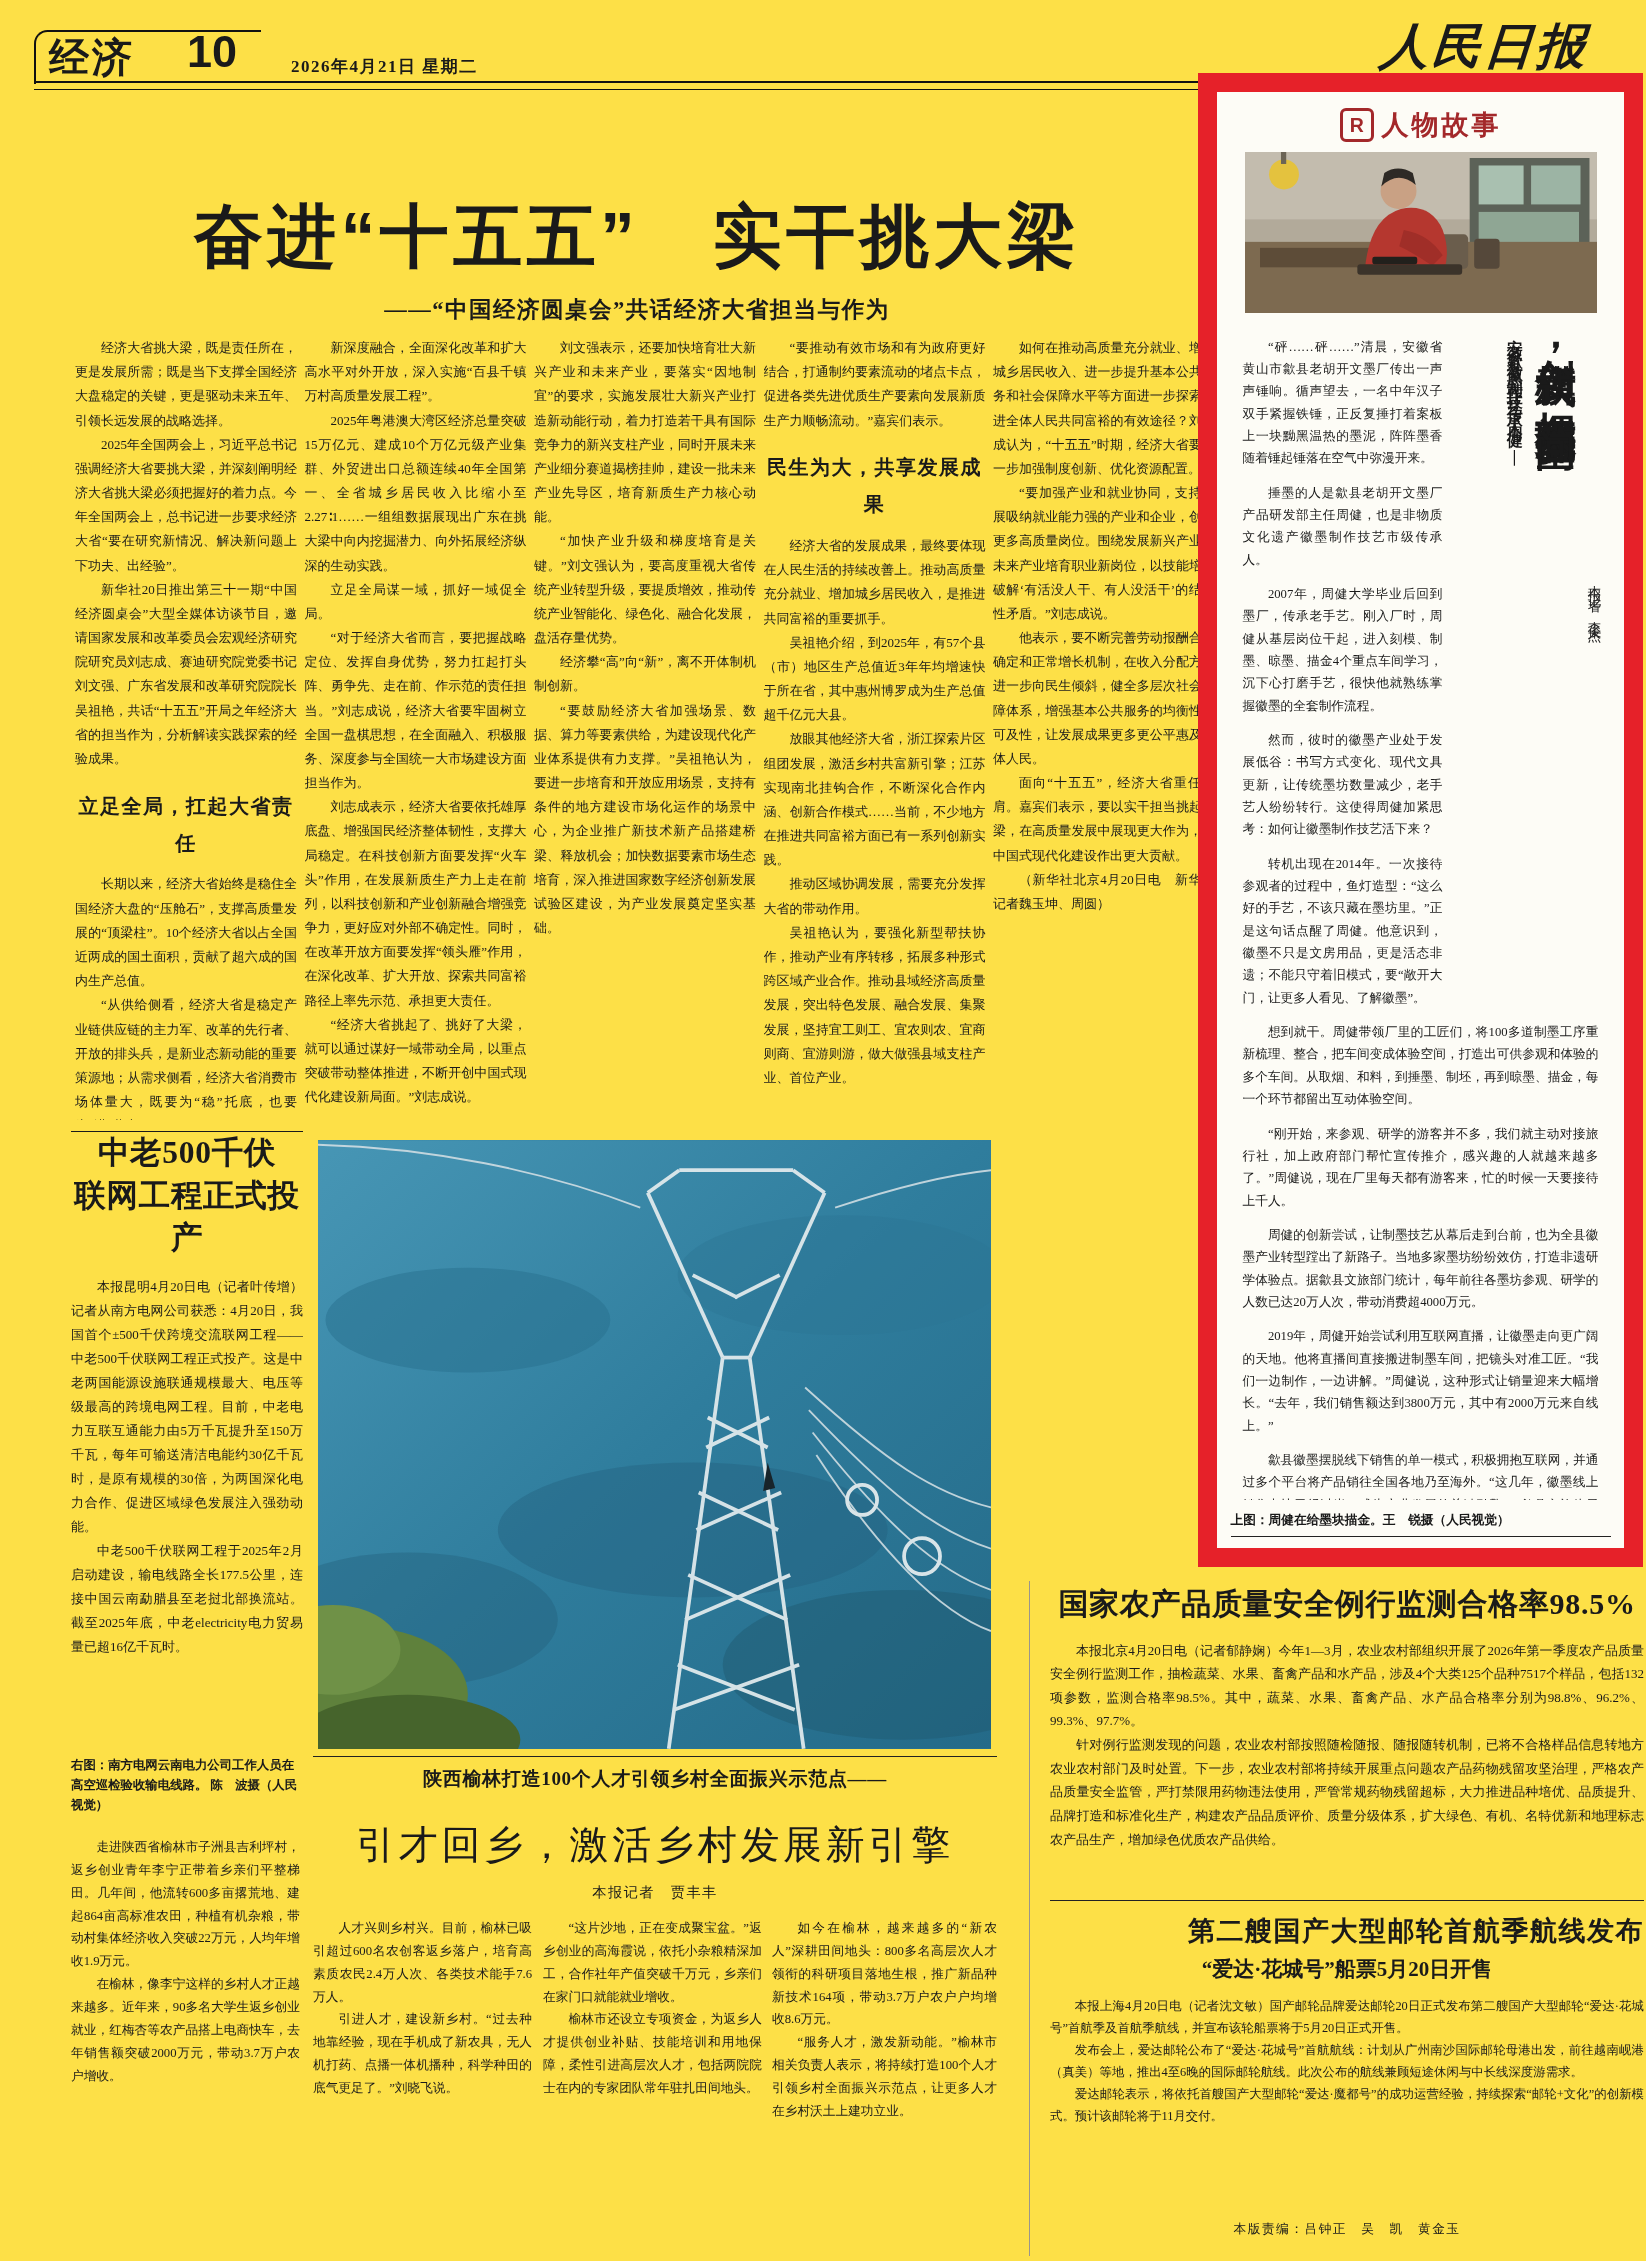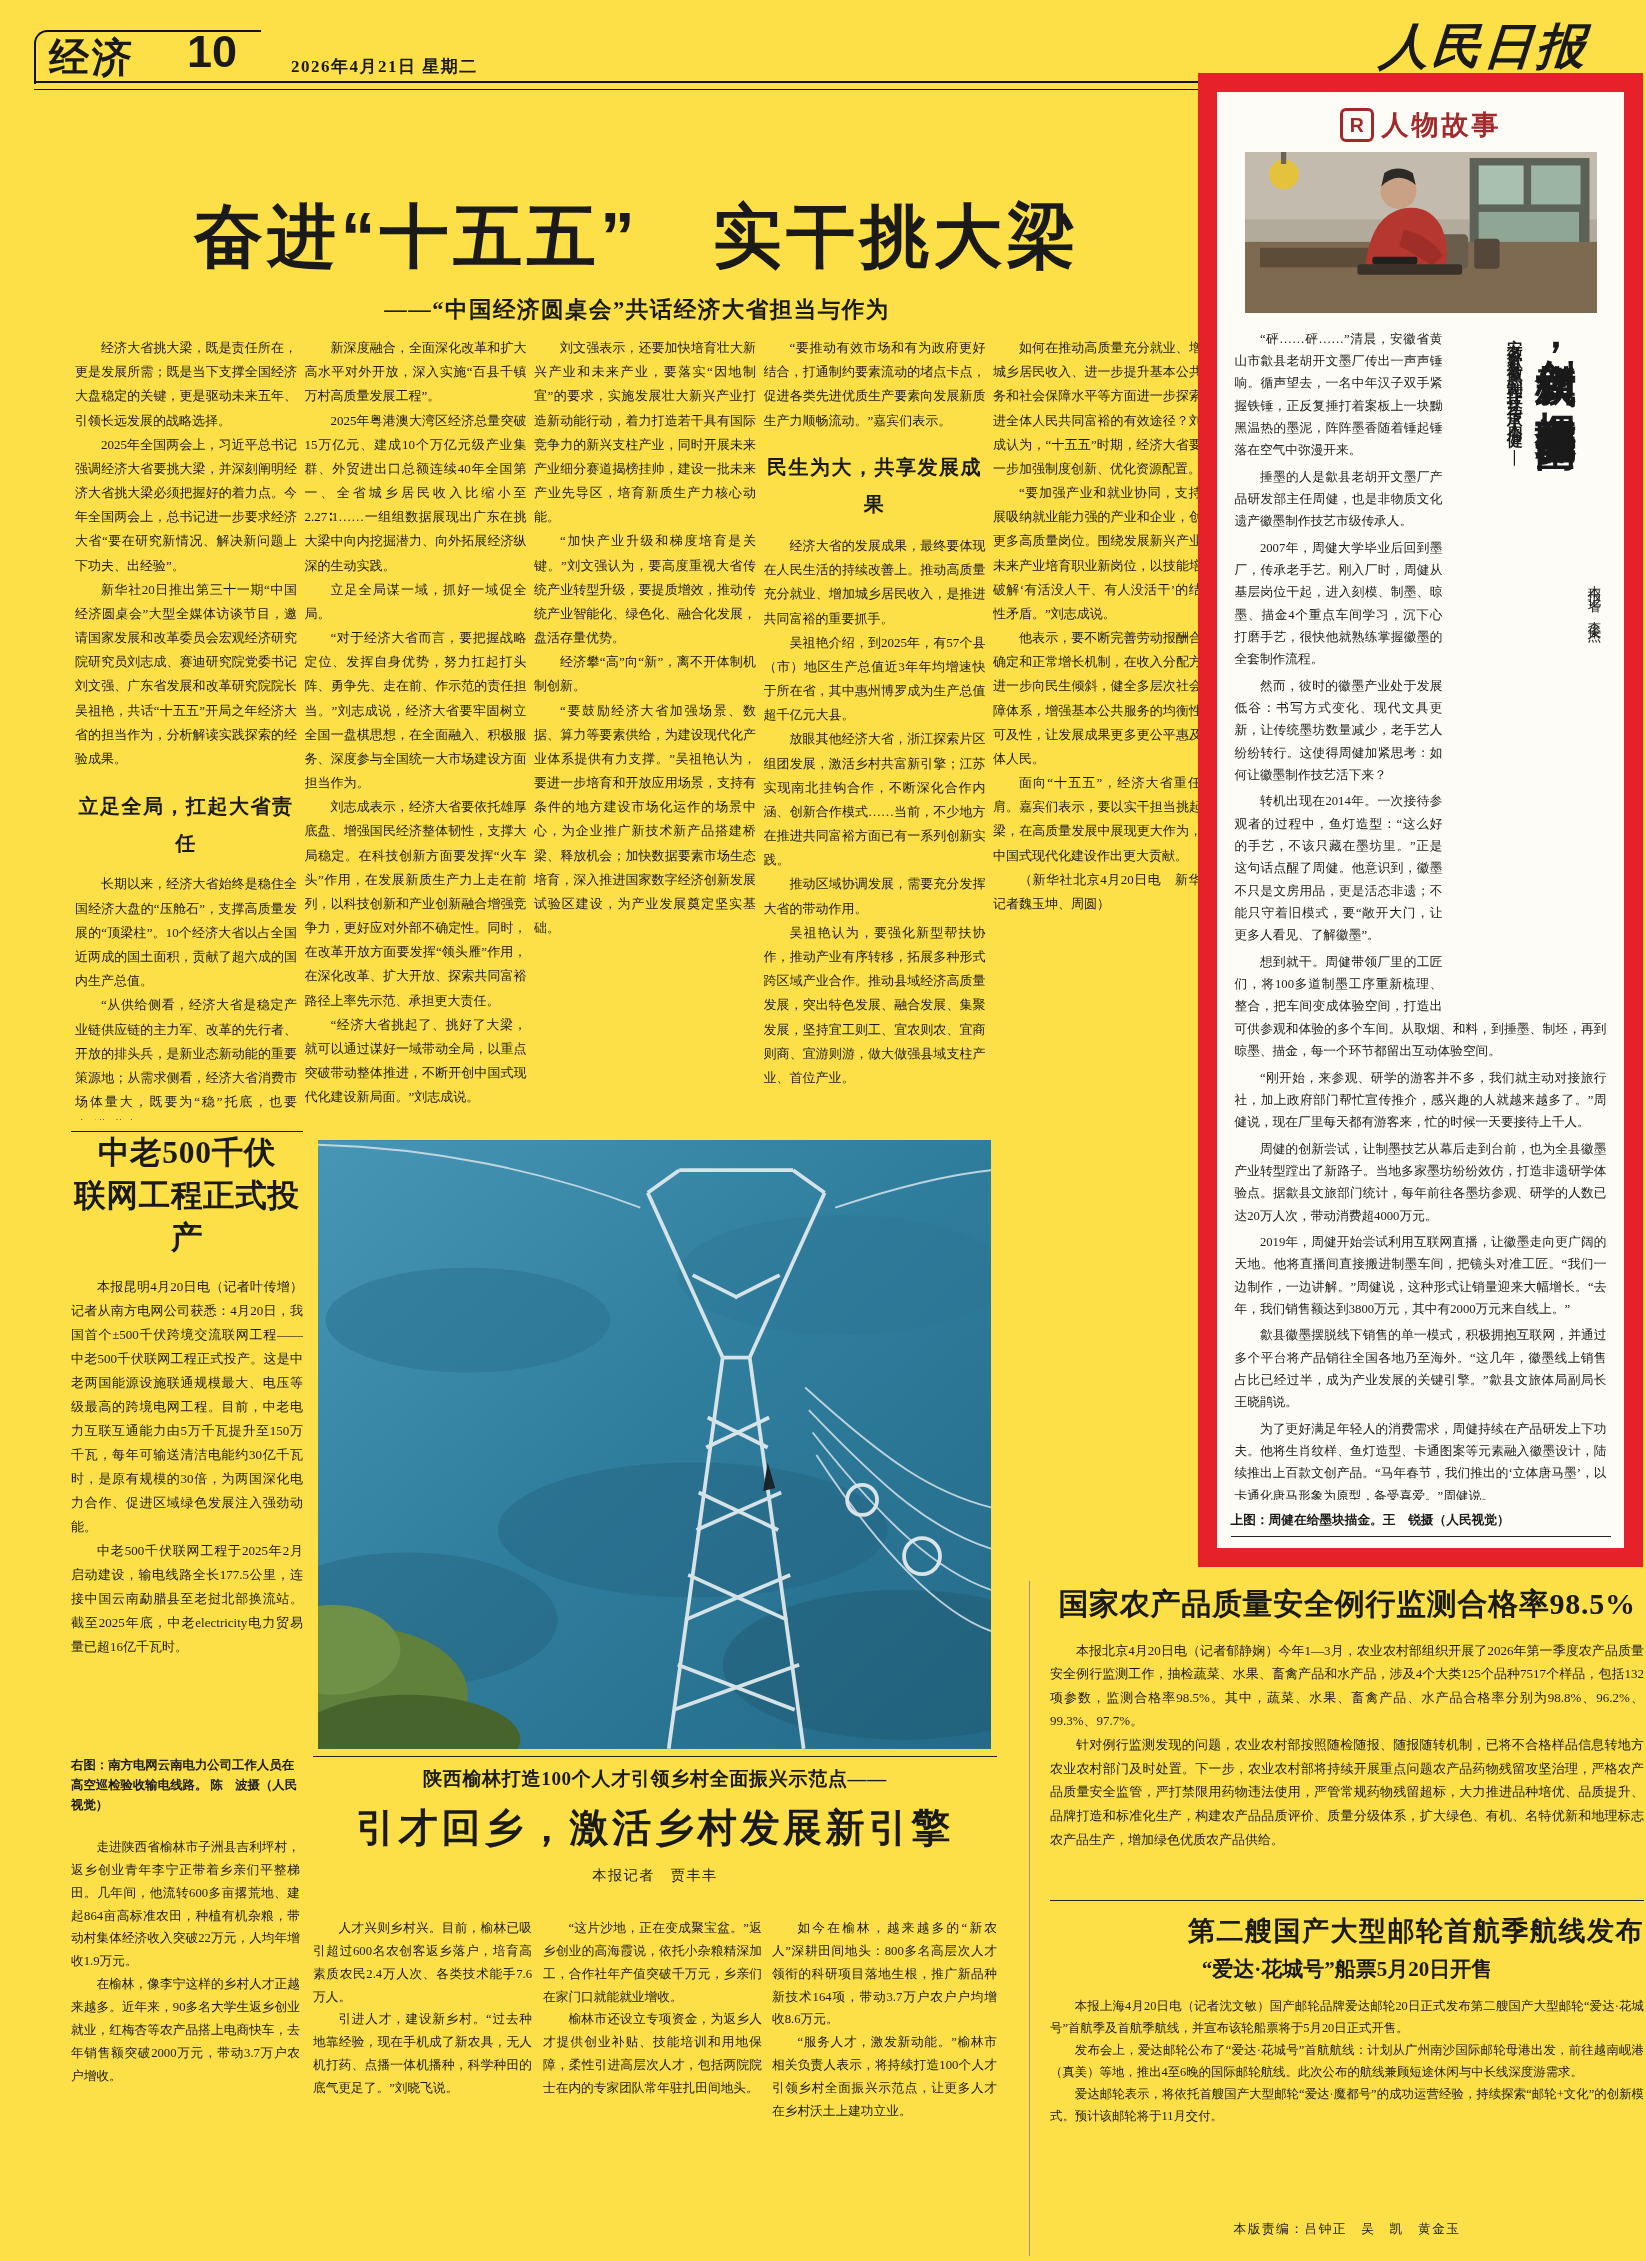--- a/index.html
+++ b/index.html
@@ -21,39 +21,39 @@
   .col .para{margin:0;text-indent:2em;text-align:justify;}
   .col .colhead{font-family:"Liberation Sans","DejaVu Sans",sans-serif;font-size:20px;font-weight:800;text-align:center;letter-spacing:1.5px;margin:16.5px 0 10.5px;}
   #col-1{height:784px;} #col-2,#col-3,#col-4{height:793px;} #col-5{height:1227px;}
   
   #feature{left:1198px;top:73px;width:445px;height:1494px;border:19.5px solid #e62129;background:#fdfcf6;box-sizing:border-box;padding:12px 13.5px;}
   .feat-tag{display:flex;align-items:center;justify-content:center;gap:7.5px;margin:3px 0 9px;color:#a3282a;}
   .feat-tag .tagtxt{font-family:"Liberation Sans","DejaVu Sans",sans-serif;font-size:27px;font-weight:900;letter-spacing:3px;}
   .pd-icon{width:28.5px;height:28.5px;border:3px solid #a3282a;border-radius:6px;display:flex;align-items:center;justify-content:center;font-family:"Liberation Sans","DejaVu Sans",sans-serif;font-weight:900;font-size:19.5px;color:#a3282a;}
   .feat-photo{width:352px;height:161px;margin:0 auto;display:block;background:#a9a396;}
   #feat-article{height:1176px;overflow:hidden;margin-top:10.5px;font-size:12.7px;line-height:1.76;}
-  #feat-article .para{margin:4px;text-indent:2em;text-align:justify;}
+  #feat-article .para{margin:12px;text-indent:2em;text-align:justify;}
   #feat-vert{float:right;width:159px;height:669px;margin:3px 0 7.5px 9px;display:flex;flex-direction:row;justify-content:flex-end;}
   .vtxt{writing-mode:vertical-rl;}
   .v-kicker{font-size:15.7px;font-weight:700;letter-spacing:6.7px;margin-left:7.5px;}
   .v-title{font-size:41px;font-weight:900;line-height:1.3;letter-spacing:2.2px;}
   .v-byline{font-size:13.5px;letter-spacing:4.5px;margin-top:247px;margin-right:4.5px;color:#222;}
   .feat-cap{display:flex;margin-top:12px;padding-bottom:7.5px;border-bottom:1.5px solid #222;font-size:12.7px;font-weight:600;}
   
   #power{left:71px;top:1131px;width:232px;border-top:1.5px solid #1a1a1a;}
   .power-h{font-size:31.5px;font-weight:900;text-align:center;line-height:1.35;letter-spacing:0.7px;}
   #power-body{margin-top:15px;font-size:13px;line-height:1.85;height:499px;overflow:hidden;}
   #power-body .para{margin:0;text-indent:2em;text-align:justify;}
   
   #tower{left:318px;top:1140px;width:673px;height:609px;background:#2f7d9d;}
   #tower-cap{left:71px;top:1756px;width:231px;font-size:12.4px;font-weight:600;line-height:1.6;}
   
   #talent-head{left:313px;top:1756px;width:684px;border-top:1.5px solid #222;padding-top:9px;text-align:center;}
   .talent-kicker{font-size:19px;font-weight:700;letter-spacing:0.7px;}
-  .talent-headline{font-family:"Liberation Sans","DejaVu Sans",sans-serif;font-size:39px;font-weight:700;letter-spacing:3.7px;margin-top:9px;}
+  .talent-headline{font-family:"Liberation Sans","DejaVu Sans",sans-serif;font-size:39px;font-weight:400;letter-spacing:3.7px;margin-top:26px;}
   .talent-byline{font-size:14.2px;margin-top:10.5px;letter-spacing:1.5px;}
   .talent-col{font-size:12.7px;line-height:1.8;overflow:hidden;}
   .talent-col .para{margin:0;text-indent:2em;text-align:justify;}
   #talent-a{left:71px;top:1836px;width:229px;height:417px;}
   #talent-b{left:313px;top:1917px;width:219px;height:336px;}
   #talent-c{left:543px;top:1917px;width:219px;height:336px;}
   #talent-d{left:772px;top:1917px;width:225px;height:336px;}
   
   #vdiv{left:1029px;top:1581px;height:675px;width:0;border-left:1.1px solid #9a968c;}
   #agri{left:1050px;top:1584px;width:594px;}

